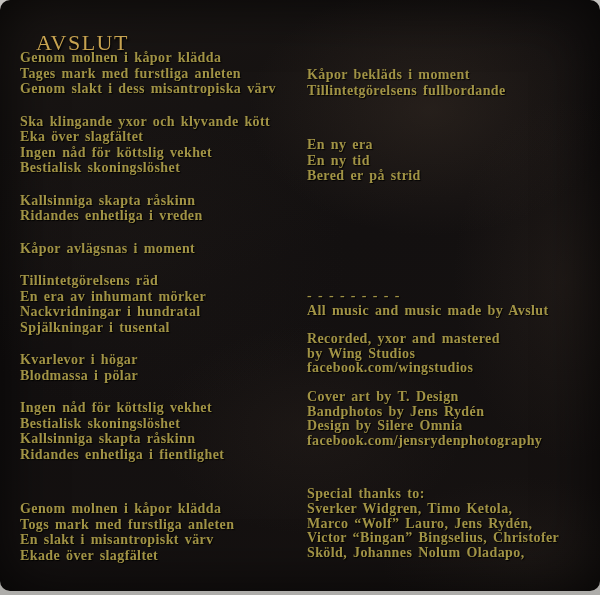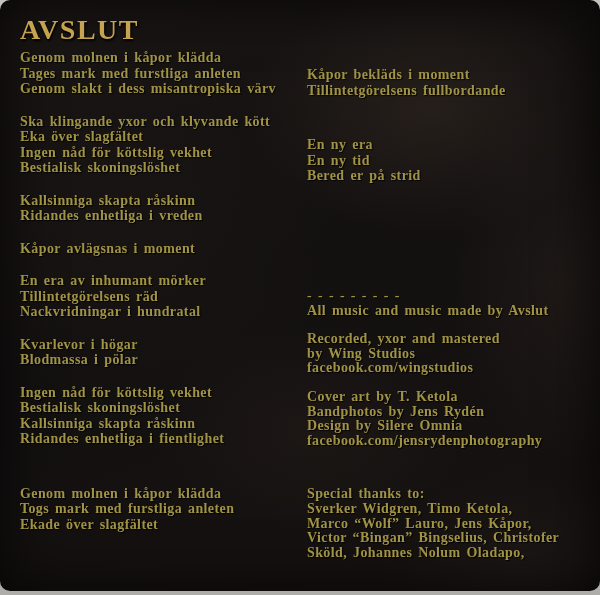--- a/index.html
+++ b/index.html
@@ -31,23 +31,23 @@
       radial-gradient(ellipse 220px 150px at 310px 430px, rgba(88, 70, 56, 0.12), transparent 70%),
       radial-gradient(ellipse 300px 220px at 140px 260px, rgba(70, 58, 48, 0.08), transparent 70%),
       radial-gradient(ellipse 200px 120px at 520px 560px, rgba(84, 70, 56, 0.10), transparent 70%),
       linear-gradient(160deg, #1a1614 0%, #131010 45%, #161211 100%);
     box-shadow: inset 0 0 60px rgba(0,0,0,0.75);
   }
   .page-title {
     position: absolute;
     left: 20px;
     top: 14px;
-    margin: 0;
-    font-size: 28px;
-    font-weight: 700;
+    margin: 16px;
+    font-size: 22px;
+    font-weight: 400;
     letter-spacing: 1.5px;
     color: var(--title-color, #c7a351);
     text-shadow: 1px 2px 2px rgba(0,0,0,0.95), 0 0 1px rgba(0,0,0,0.5);
   }
   .col {
     position: absolute;
     color: var(--text-color, #a19345);
     font-weight: 700;
     font-size: 14px;
     line-height: 15.5px;
@@ -85,37 +85,39 @@
           <span class="text-line">Bestialisk skoningslöshet</span>
         </p>
         <p class="stanza">
           <span class="text-line">Kallsinniga skapta råskinn</span>
           <span class="text-line">Ridandes enhetliga i vreden</span>
         </p>
         <p class="stanza">
           <span class="text-line">Kåpor avlägsnas i moment</span>
         </p>
         <p class="stanza">
+          <span class="text-line">Tillintetgörelsens räd</span>
           <span class="text-line">En era av inhumant mörker</span>
-          <span class="text-line">Tillintetgörelsens räd</span>
           <span class="text-line">Nackvridningar i hundratal</span>
+          <span class="text-line">Spjälkningar i tusental</span>
         </p>
         <p class="stanza">
           <span class="text-line">Kvarlevor i högar</span>
           <span class="text-line">Blodmassa i pölar</span>
         </p>
         <p class="stanza">
           <span class="text-line">Ingen nåd för köttslig vekhet</span>
           <span class="text-line">Bestialisk skoningslöshet</span>
           <span class="text-line">Kallsinniga skapta råskinn</span>
           <span class="text-line">Ridandes enhetliga i fientlighet</span>
         </p>
         <p class="stanza">
           <span class="text-line">Genom molnen i kåpor klädda</span>
           <span class="text-line">Togs mark med furstliga anleten</span>
+          <span class="text-line">En slakt i misantropiskt värv</span>
           <span class="text-line">Ekade över slagfältet</span>
         </p>
       </div>
 
     <div class="col col-right">
         <p class="stanza">
           <span class="text-line">Kåpor bekläds i moment</span>
           <span class="text-line">Tillintetgörelsens fullbordande</span>
         </p>
         <p class="stanza">
@@ -129,28 +131,28 @@
         <p class="stanza">
           <span class="text-line">- - - - - - - - -</span>
           <span class="text-line">All music and music made by Avslut</span>
         </p>
         <p class="stanza">
           <span class="text-line">Recorded, yxor and mastered</span>
           <span class="text-line">by Wing Studios</span>
           <span class="text-line">facebook.com/wingstudios</span>
         </p>
         <p class="stanza">
-          <span class="text-line">Cover art by T. Ketola</span>
+          <span class="text-line">Cover art by T. Design</span>
           <span class="text-line">Bandphotos by Jens Rydén</span>
           <span class="text-line">Design by Silere Omnia</span>
           <span class="text-line">facebook.com/jensrydenphotography</span>
         </p>
         <p class="stanza">
           <span class="text-line">Special thanks to:</span>
           <span class="text-line">Sverker Widgren, Timo Ketola,</span>
-          <span class="text-line">Marco “Wolf” Lauro, Jens Kåpor,</span>
+          <span class="text-line">Marco “Wolf” Lauro, Jens Rydén,</span>
           <span class="text-line">Victor “Bingan” Bingselius, Christofer</span>
           <span class="text-line">Sköld, Johannes Nolum Oladapo,</span>
         </p>
       </div>
 
   </div>
 </div>
 
 </body></html>

